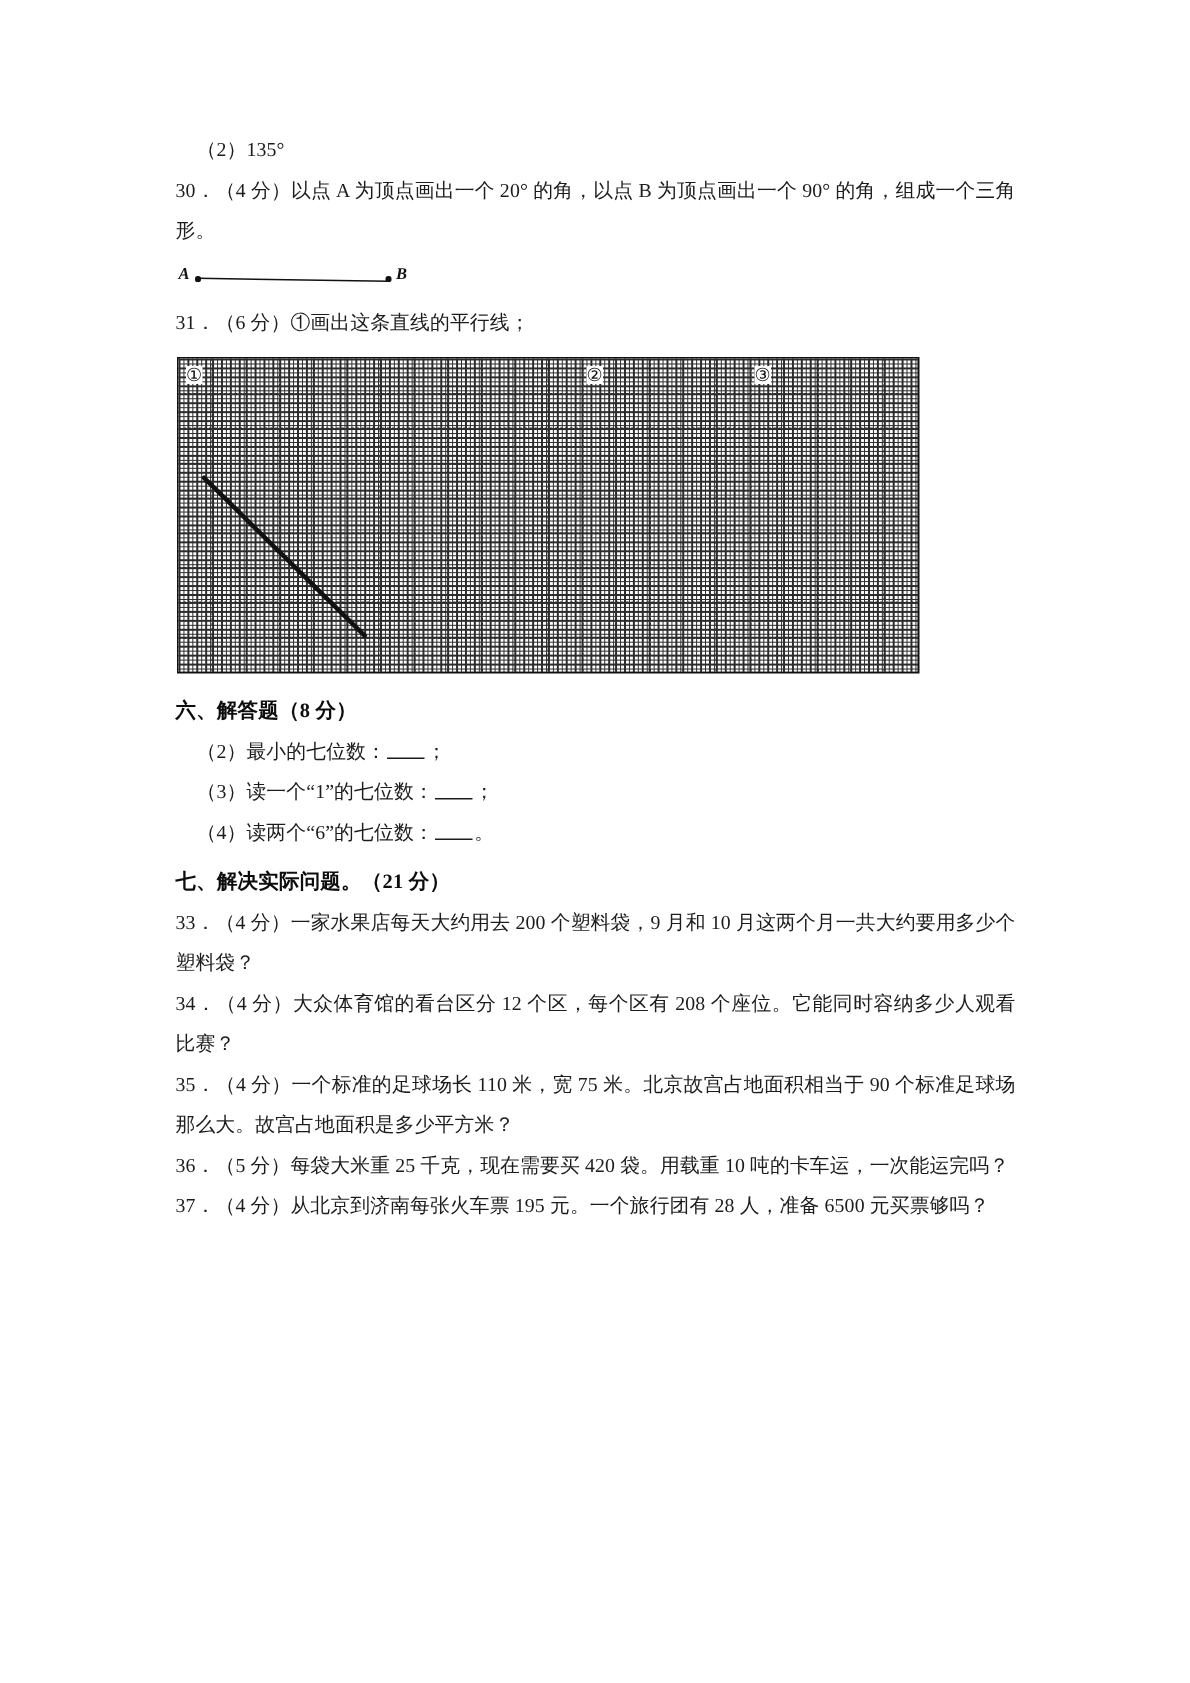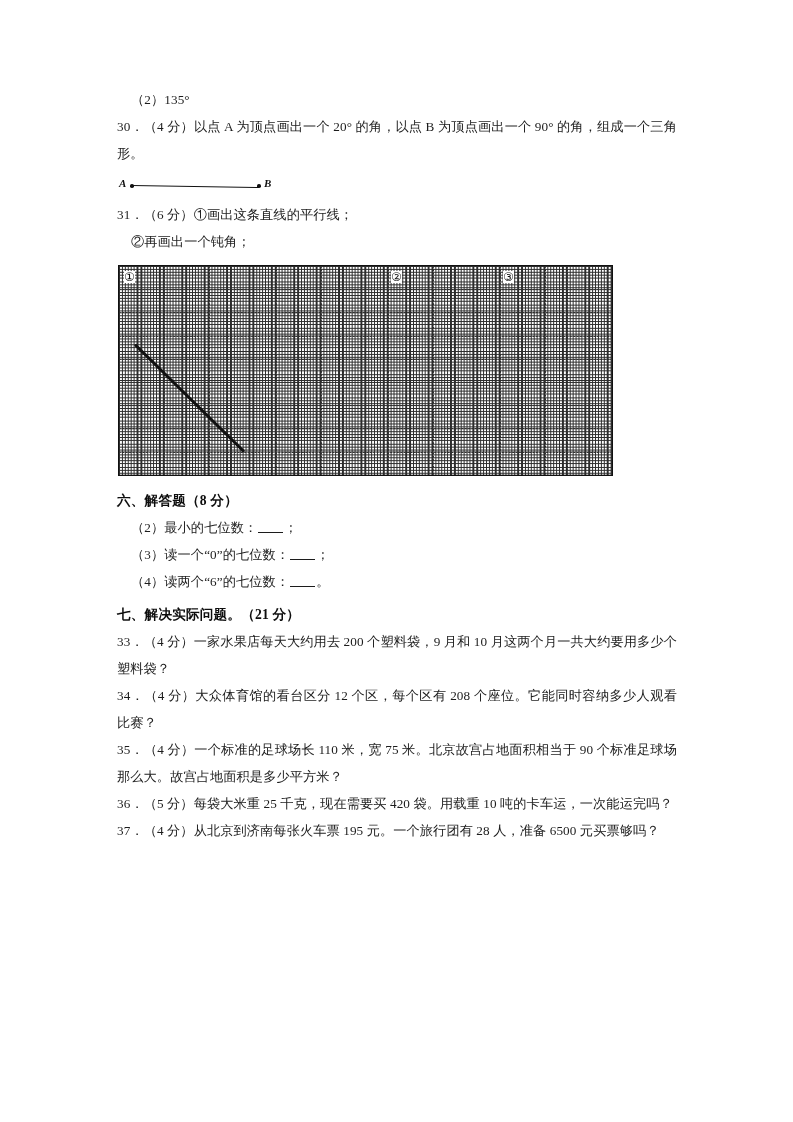--- a/index.html
+++ b/index.html
@@ -167,21 +167,20 @@
 
     <div class="seg-wrap">
       <span class="seg-label a">A</span>
       <span class="seg-dot a"></span>
       <span class="seg-line"></span>
       <span class="seg-dot b"></span>
       <span class="seg-label b">B</span>
     </div>
 
     <p class="para">31．（6 分）①画出这条直线的平行线；</p>
-    <p class="para sub">②再画出一个钝角；</p>
 
     <div class="grid-fig" id="grid-figure">
       <span class="circ-num" id="marker-1" style="left: 5px; top: 5px; z-index: 5; background: rgb(255, 255, 255);">①</span>
       <span class="circ-num" id="marker-2" style="left: 272px; top: 5px; z-index: 5; background: rgb(255, 255, 255);">②</span>
       <span class="circ-num" id="marker-3" style="left: 384px; top: 5px; z-index: 5; background: rgb(255, 255, 255);">③</span>
       <span class="diag-line" style="left: 16px; top: 77px; width: 153px; transform: rotate(44.5deg); transform-origin: left center; z-index: 6;"></span>
     <span class="vline" style="left: 22.4px;"></span>
         <span class="vline" style="left: 44.8px;"></span>
         <span class="vline" style="left: 67.2px;"></span>
         <span class="vline" style="left: 89.6px;"></span>
@@ -213,21 +212,21 @@
       </div>
 
     <div class="spacer-md"></div>
 
     <p class="heading">六、解答题（8 分）</p>
 
     <p class="para sub nowrap">
       <span>（2）最小的七位数：</span><span class="blank"></span><span>；</span>
     </p>
     <p class="para sub nowrap">
-      <span>（3）读一个“0”的七位数：</span><span class="blank"></span><span>；</span>
+      <span>（3）读一个“1”的七位数：</span><span class="blank"></span><span>；</span>
     </p>
     <p class="para sub nowrap">
       <span>（4）读两个“6”的七位数：</span><span class="blank"></span><span>。</span>
     </p>
 
     <div class="spacer-sm"></div>
 
     <p class="heading">七、解决实际问题。（21 分）</p>
     <p class="para">33．（4 分）一家水果店每天大约用去 200 个塑料袋，9 月和 10 月这两个月一共大约要用多少个塑料袋？</p>
     <p class="para">34．（4 分）大众体育馆的看台区分 12 个区，每个区有 208 个座位。它能同时容纳多少人观看比赛？</p>

